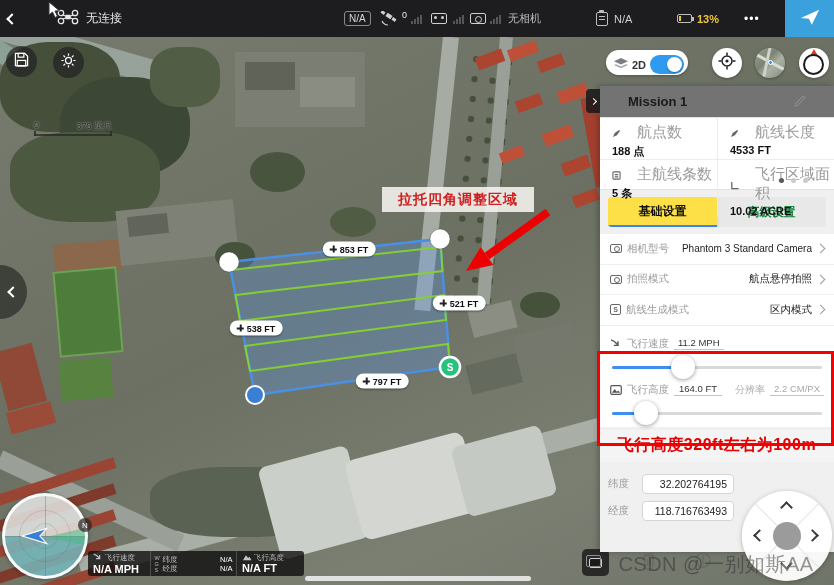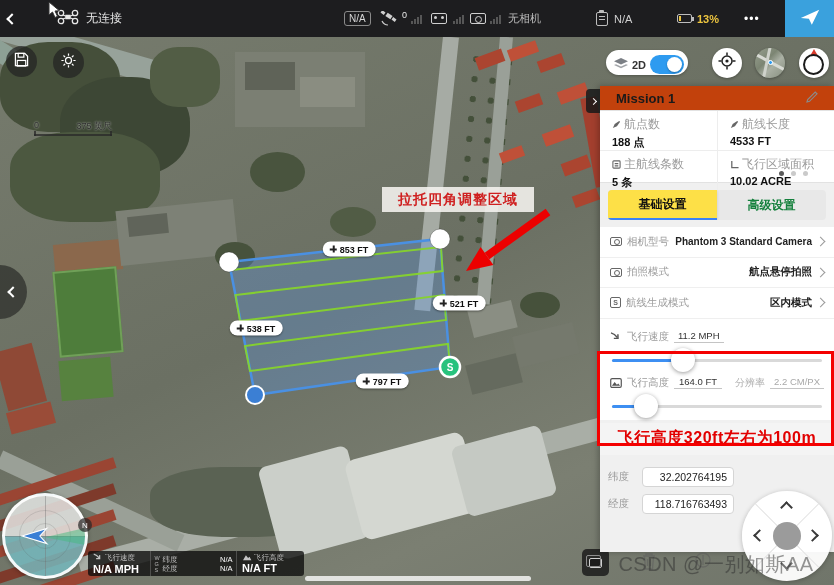--- a/index.html
+++ b/index.html
@@ -98,38 +98,38 @@
   #minimap .mdot{position:absolute;left:13px;top:12px;width:5px;height:5px;border-radius:50%;background:#2e9bf0;border:1px solid #fff}
   #compass-btn .ringn{position:absolute;left:4px;top:6px;width:21px;height:21px;border-radius:50%;border:2.5px solid #1b1b1b}
   #compass-btn .ntri{position:absolute;left:11px;top:1px;width:0;height:0;border-left:4px solid transparent;border-right:4px solid transparent;border-bottom:7px solid #d93a2b}
 
   
   #panel{position:absolute;left:600px;top:86px;width:234px;height:466px;background:#f0f0f0;z-index:15;
          box-shadow:-2px 0 6px rgba(0,0,0,.25);font-size:11px}
   #panel-tab{position:absolute;left:586px;top:89px;width:14px;height:24px;background:rgba(25,25,25,.85);border-radius:4px 0 0 4px;
              z-index:16;display:flex;align-items:center;justify-content:center}
   #panel-tab .chev{width:5px;height:5px;border-width:1.6px}
-  #phead{height:25px;background:#c2410c;border-bottom:1px solid #e2e2e2;display:flex;align-items:center;justify-content:space-between;padding:0 16px}
+  #phead{height:32px;background:#737373;border-bottom:1px solid #e2e2e2;display:flex;align-items:center;justify-content:space-between;padding:0 28px}
   #phead .ttl{font-size:13px;font-weight:bold;color:#1a1a1a}
   #stats{height:72px;background:#fff;border-bottom:1px solid #e2e2e2;display:grid;grid-template-columns:1fr 1fr;grid-template-rows:1fr 1fr;position:relative}
   .stat{padding:5px 0 0 12px;position:relative}
   .stat.bt{border-top:1px solid #ededed}
   .stat.bl{border-left:1px solid #ededed}
-  .stat .sl{font-size:12px;color:#9b9b9b;display:flex;align-items:center;gap:3px}
+  .stat .sl{font-size:15px;color:#9b9b9b;display:flex;align-items:center;gap:16px}
   .stat .sv{font-size:11px;font-weight:bold;color:#111;margin-top:2px}
   #pagedots{position:absolute;right:26px;bottom:6px;display:flex;gap:7px}
   #pagedots i{width:5px;height:5px;border-radius:50%;background:#cacaca}
   #pagedots i:first-child{background:#5a5a5a}
   #ptabs{margin:7px 8px;height:30px;background:#e8e8e8;border-radius:4px;display:flex;overflow:hidden}
   #ptabs .tab{flex:1;display:flex;align-items:center;justify-content:center;font-size:12px;font-weight:bold;color:#15803d}
   #ptabs .tab.active{background:#fde047;color:#111;border-bottom:2px solid #3b82f6;box-shadow:0 1px 3px rgba(0,0,0,.15)}
   #setlist{background:#fff}
   .srow{height:30.5px;display:flex;align-items:center;padding:0 10px;border-bottom:1px solid #efefef;gap:5px}
   .srow .lab{color:#9b9b9b;font-size:10.5px;white-space:nowrap}
-  .srow .val{margin-left:auto;font-size:10.5px;font-weight:bold;color:#222;white-space:nowrap}
+  .srow .val{margin-left:auto;font-size:10.5px;font-weight:normal;color:#222;white-space:nowrap}
   .sic{color:#666;display:inline-flex;align-items:center}
   .dir-tri{width:0;height:0;border-left:8px solid #666;border-top:4px solid transparent;border-bottom:4px solid transparent;transform:rotate(-35deg)}
   .sbox{width:11px;height:11px;border:1.5px solid #666;border-radius:2px;font-size:7px;font-weight:bold;color:#666;display:flex;align-items:center;justify-content:center}
   .camsm{width:12px;height:9px;border:1.4px solid #666;border-radius:2px;position:relative}
   .camsm:before{content:"";position:absolute;left:3px;top:1px;width:4px;height:4px;border:1.2px solid #666;border-radius:50%}
 
   #slidercard{background:#fff;padding:9px 10px 6px 10px;position:relative}
   .slrow{display:flex;align-items:center;gap:5px;height:18px}
   .slrow .lab{color:#9b9b9b;font-size:10.5px}
   .ubox{font-size:9.5px;color:#333;border-bottom:1px solid #c4c4c4;padding:0 4px 1px 4px;min-width:48px;text-align:center}

